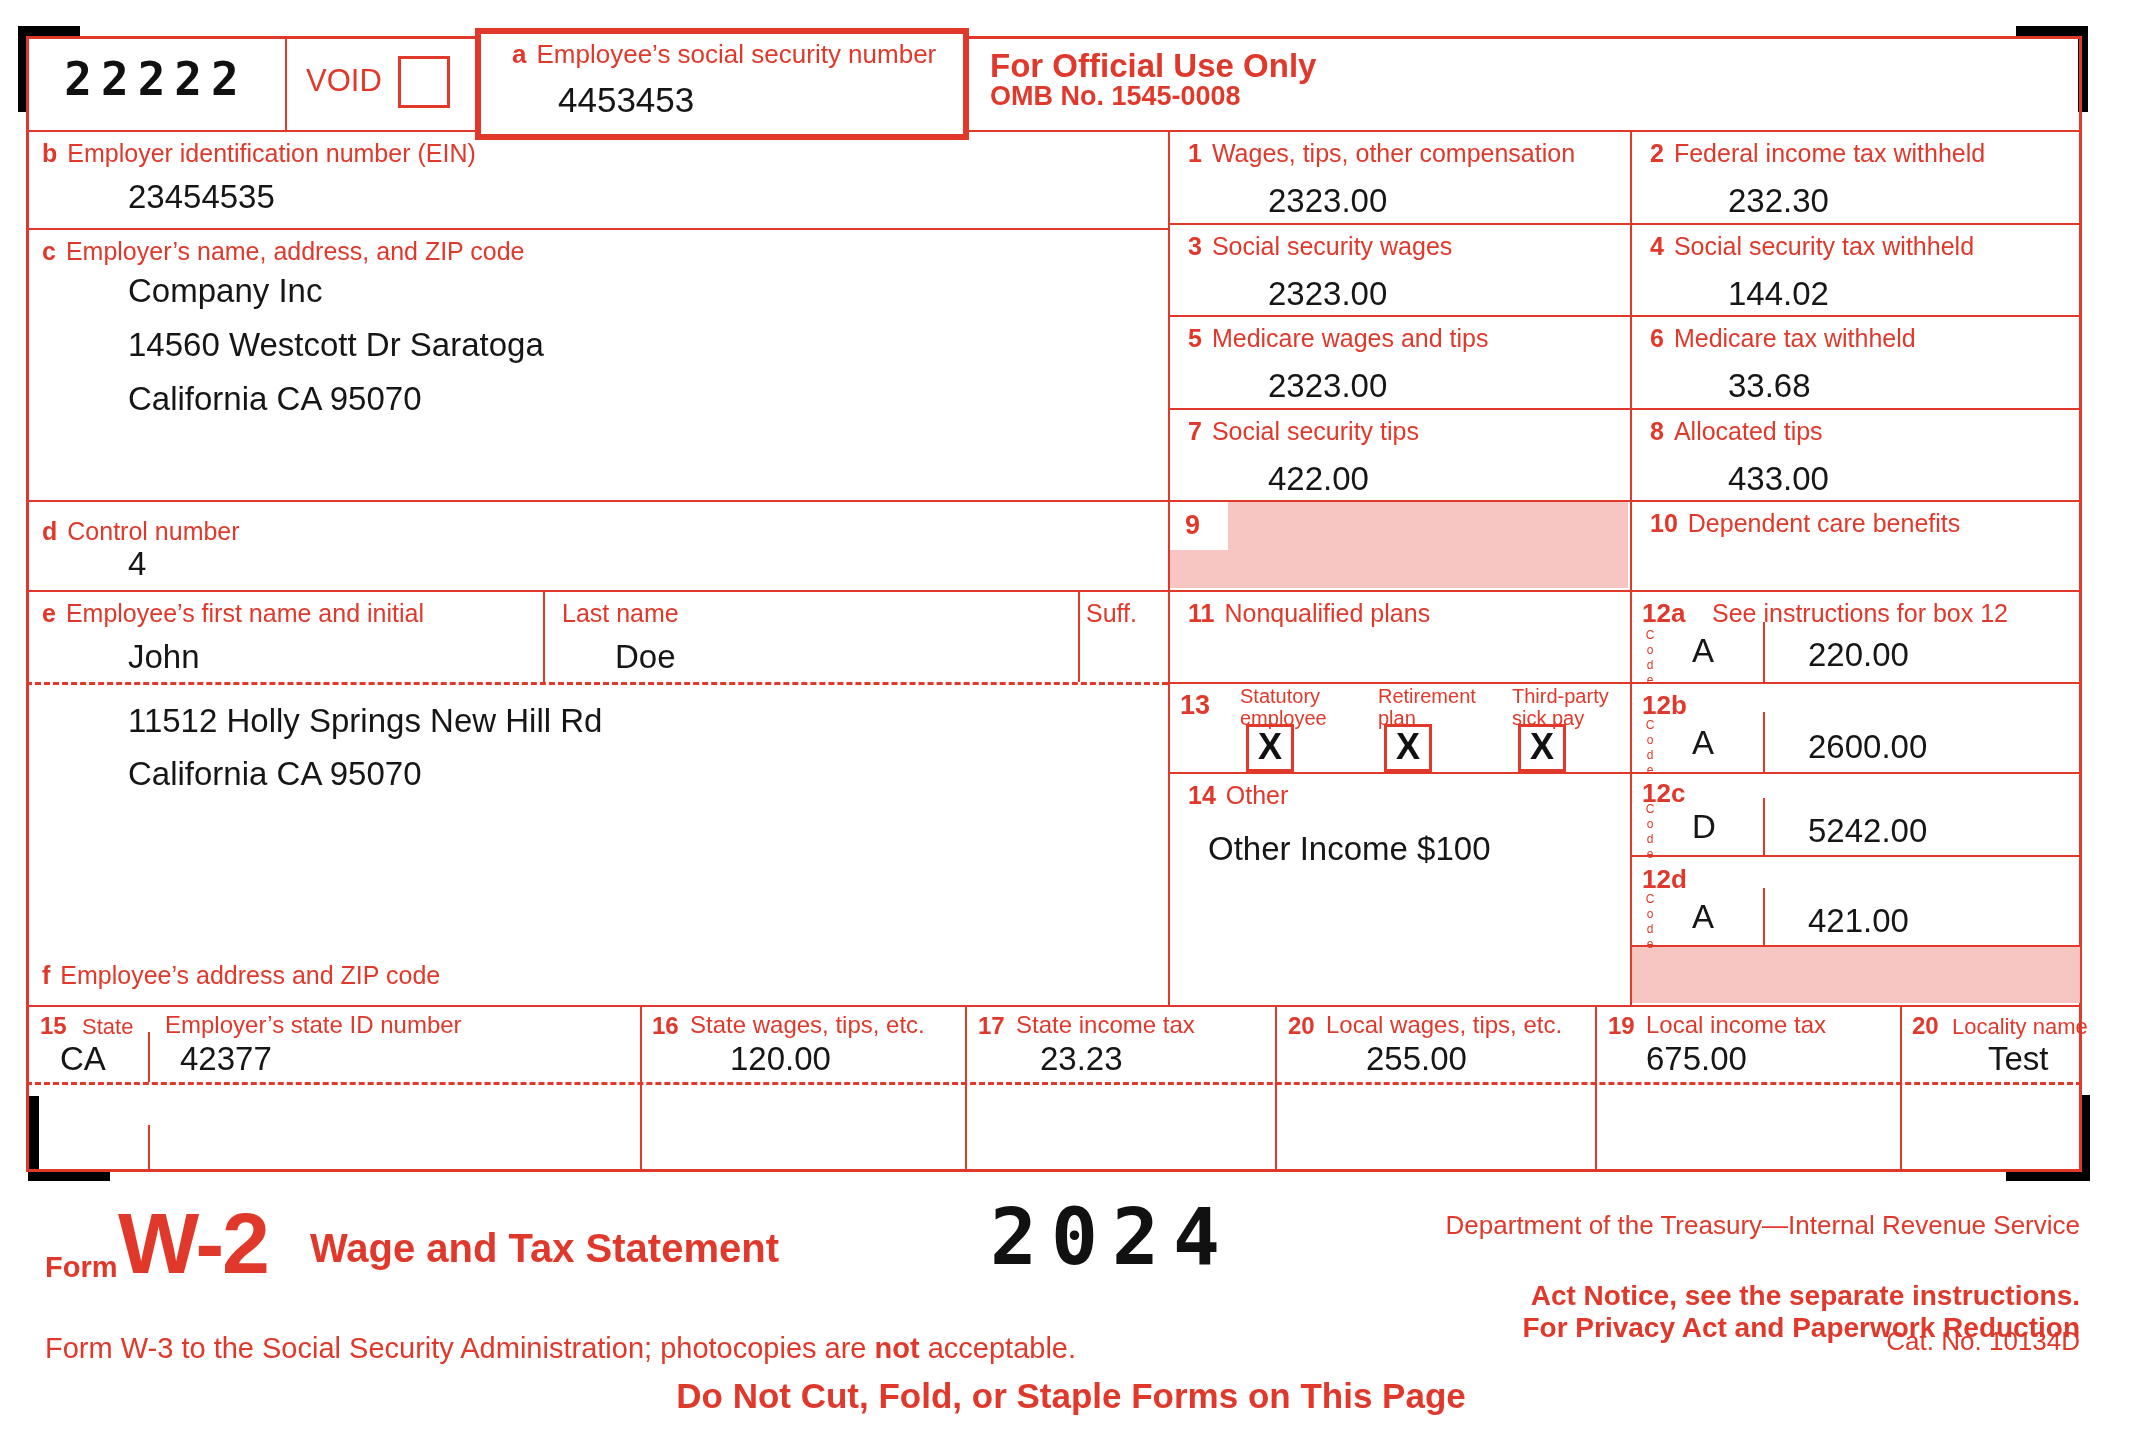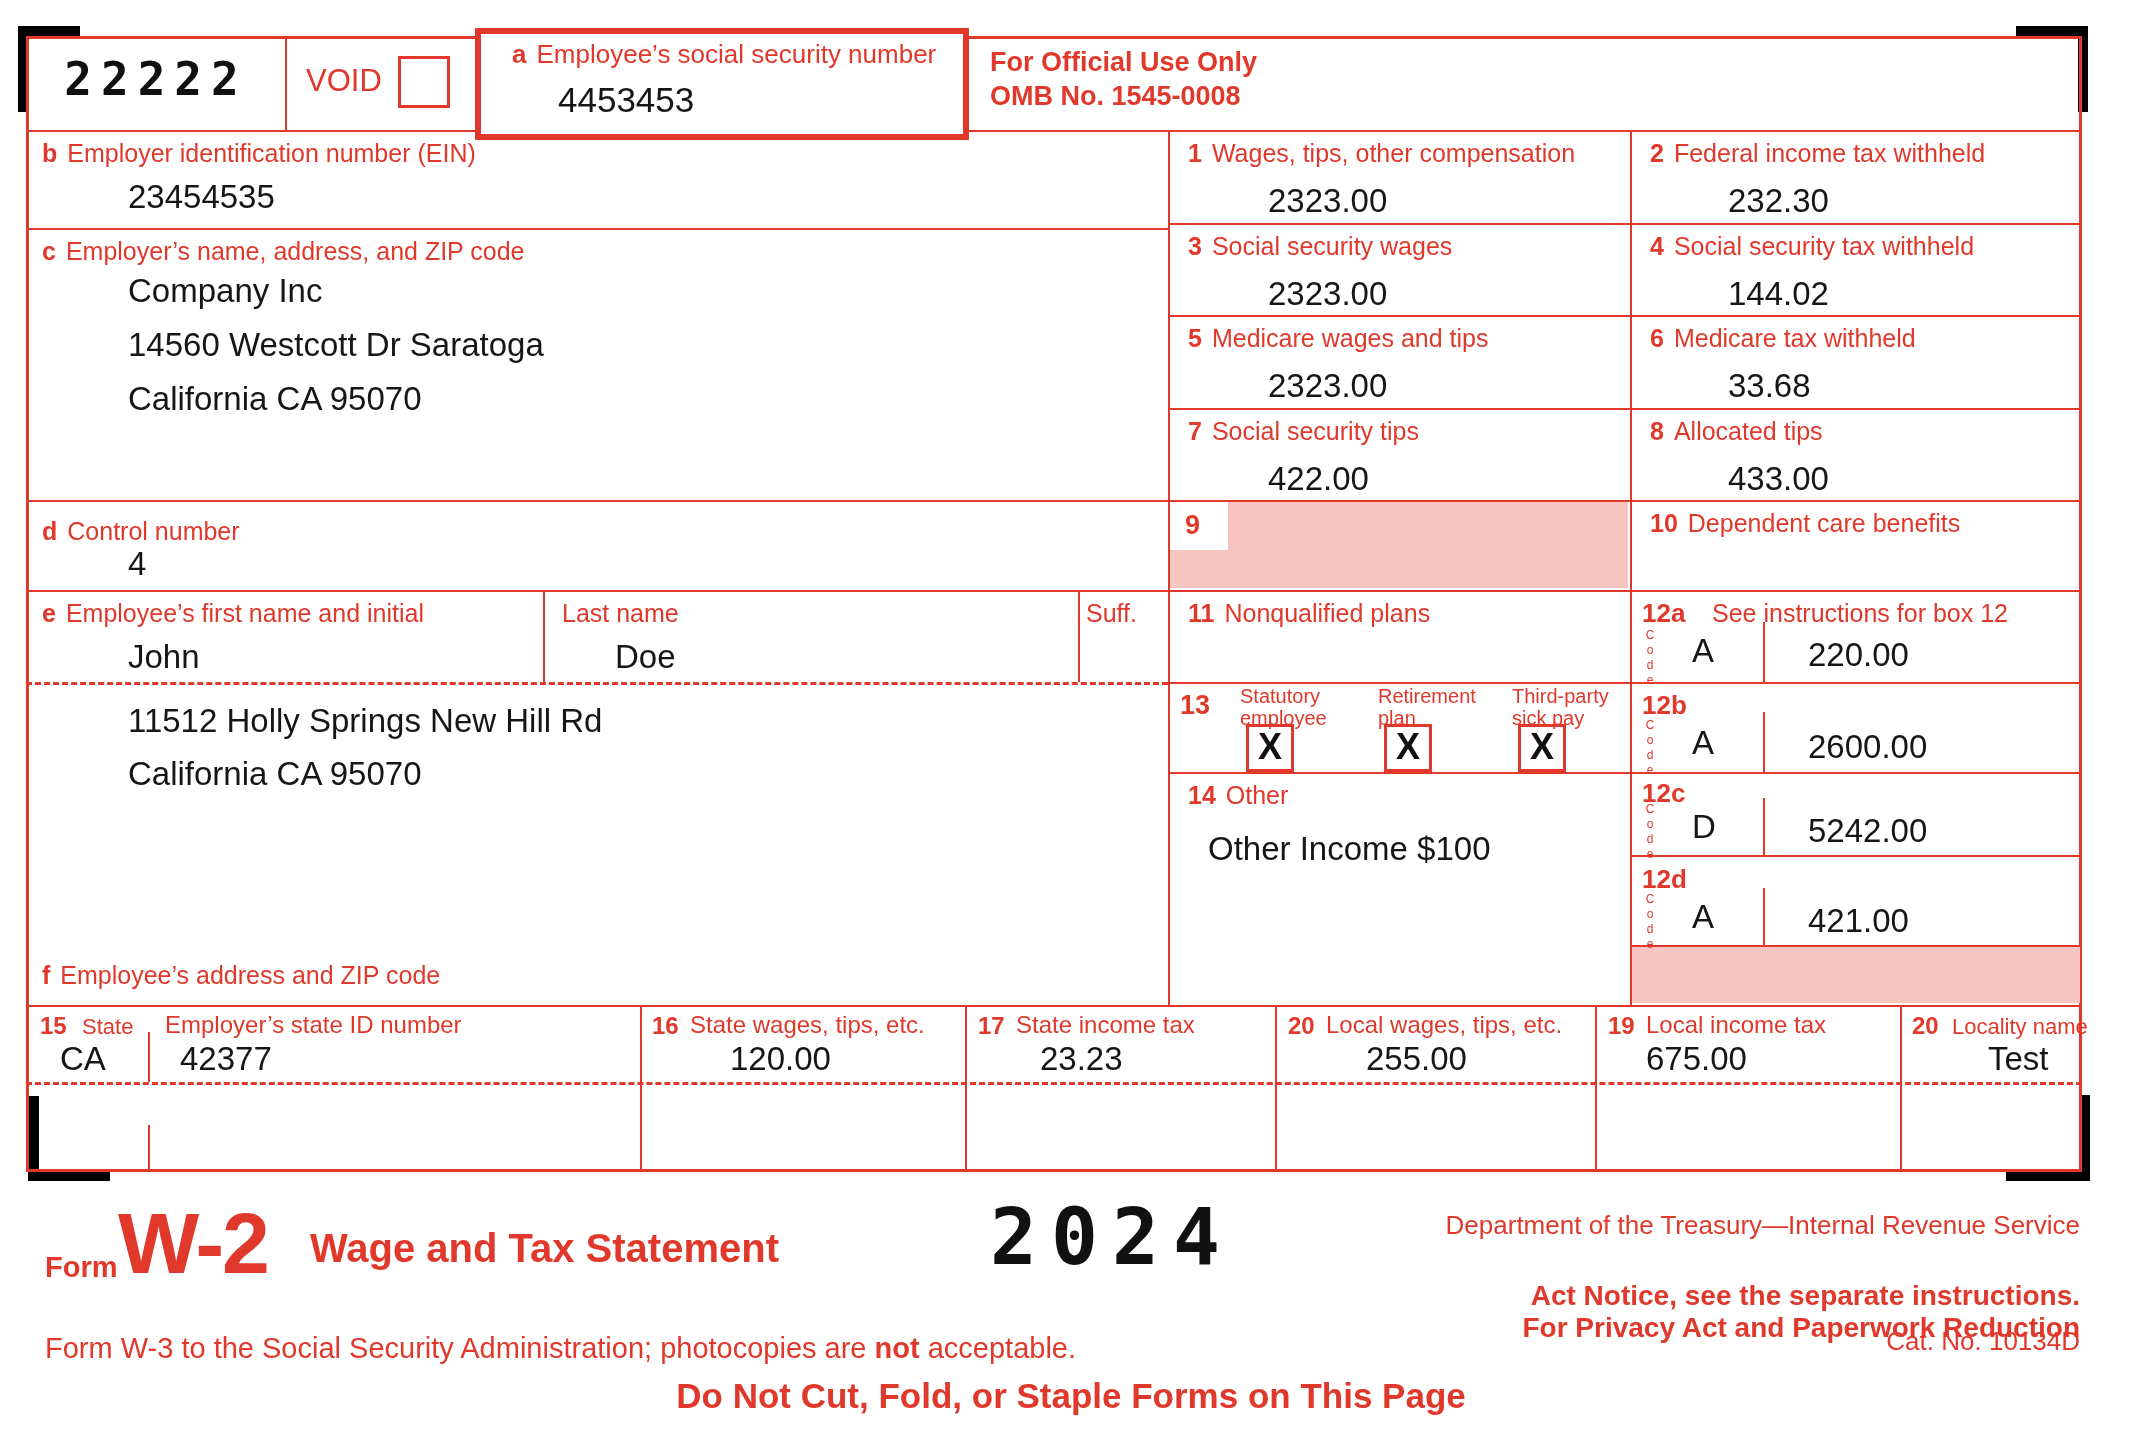--- a/index.html
+++ b/index.html
@@ -91,21 +91,21 @@
   <div class="digital" style="left:40px;top:52px;width:232px;font-size:46px;letter-spacing:9px;text-align:center;">22222</div>
   <div class="lbl" style="left:306px;top:64px;font-size:31px;">VOID</div>
   <div class="voidbox" style="left:398px;top:56px;"></div>
 
   <div class="boxa"></div>
   <div class="lbl" style="left:512px;top:40px;font-size:26px;z-index:6;">
     <span class="pfx">a</span><span>Employee’s social security number</span>
   </div>
   <div class="val" style="left:558px;top:80px;font-size:35px;z-index:6;">4453453</div>
 
-  <div class="lbl boldred" style="left:990px;top:48px;font-size:27px;">For Official Use Only</div>
+  <div class="lbl boldred" style="left:990px;top:48px;font-size:33px;">For Official Use Only</div>
   <div class="lbl boldred" style="left:990px;top:82px;font-size:27px;">OMB No. 1545-0008</div>
 
   <div class="lbl" style="left:42px;top:140px;">
     <span class="pfx">b</span><span>Employer identification number (EIN)</span>
   </div>
   <div class="val" style="left:128px;top:178px;">23454535</div>
 
   <div class="lbl" style="left:42px;top:238px;">
     <span class="pfx">c</span><span>Employer’s name, address, and ZIP code</span>
   </div>

